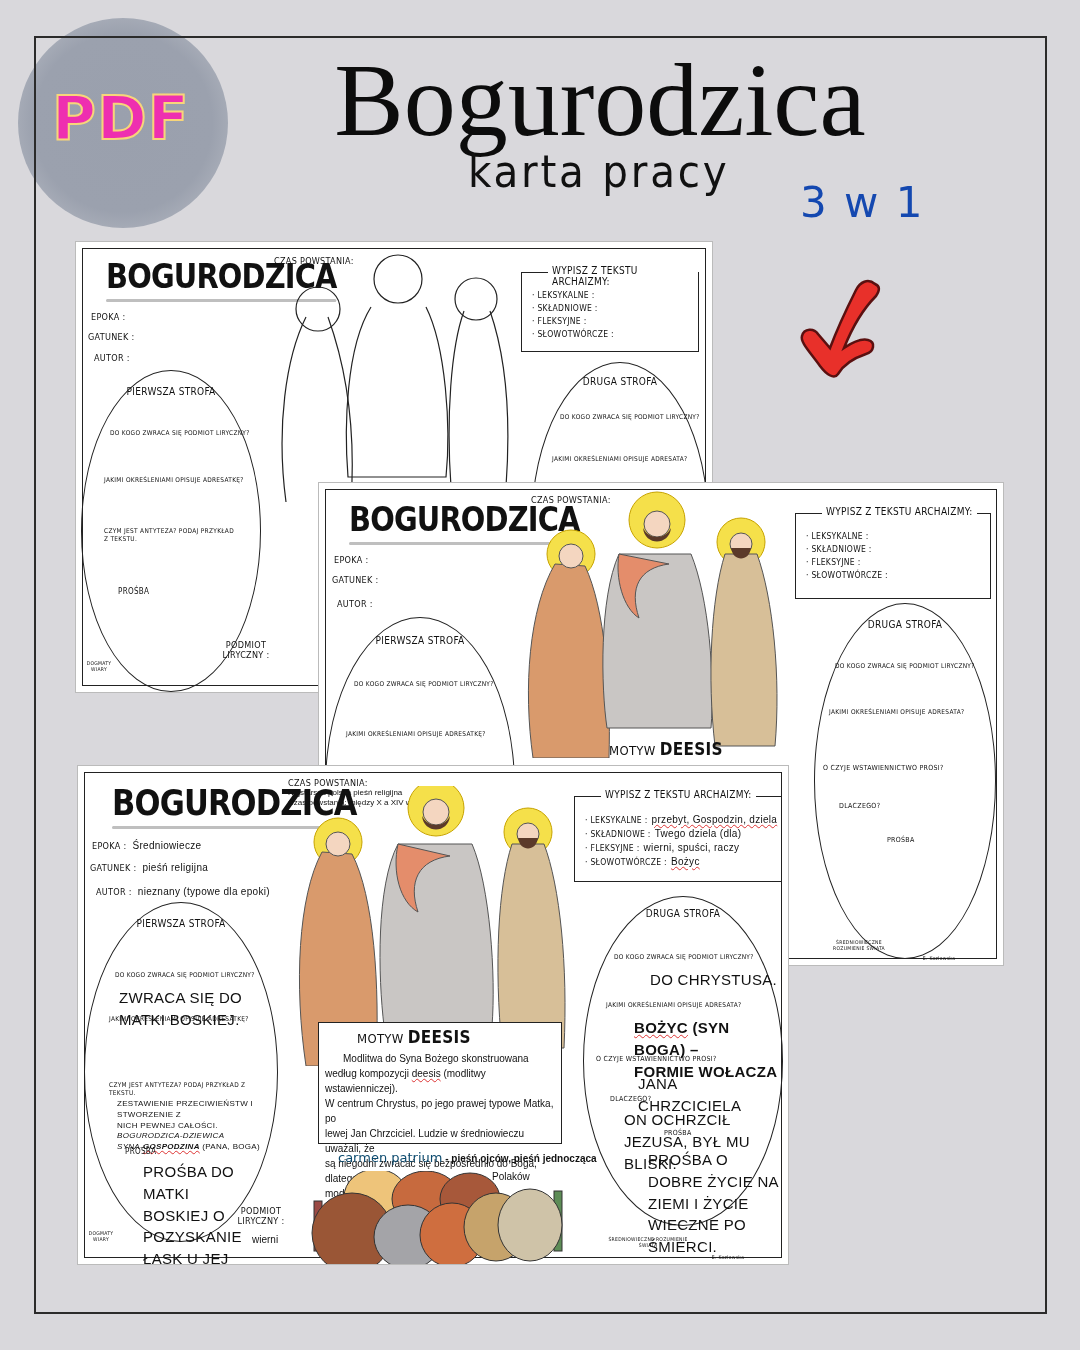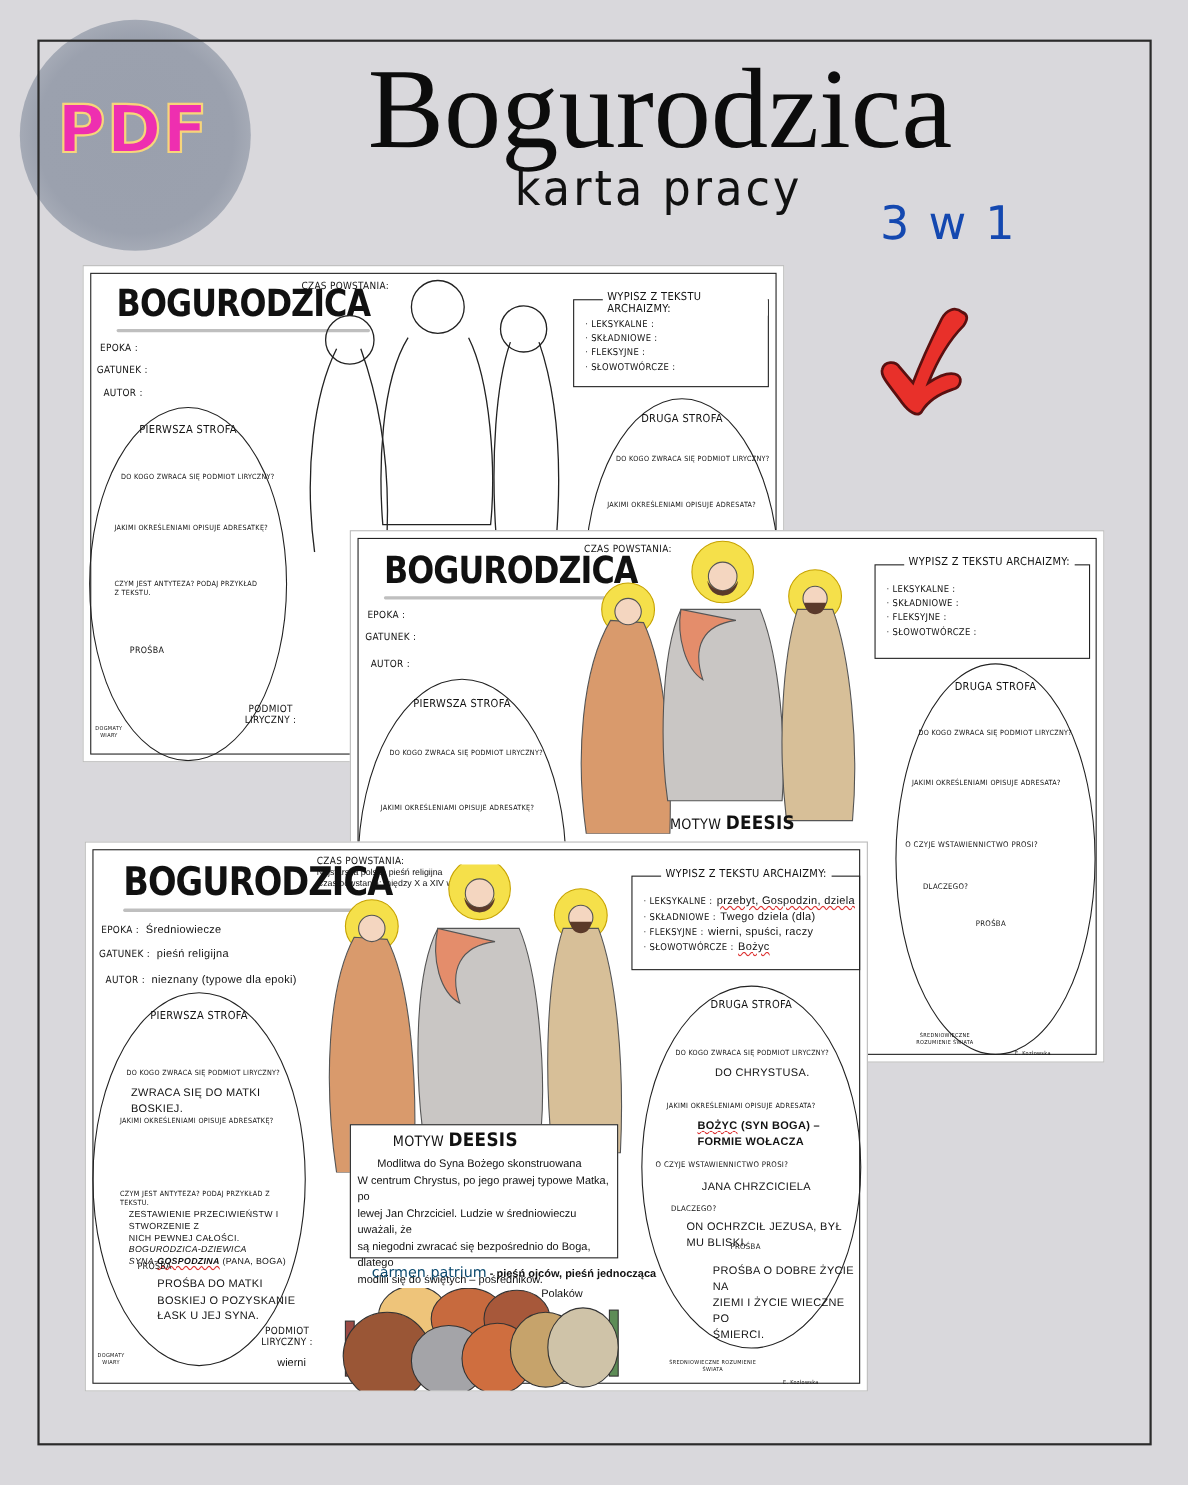--- a/index.html
+++ b/index.html
@@ -21,21 +21,21 @@
   .field .val { font-family: "Liberation Sans", sans-serif; text-transform: none; font-size: 10px; margin-left: 6px; }
   .czas { position: absolute; font-size: 9px; }
   .czas .note { font-family: "Liberation Sans", sans-serif; text-transform: none; font-size: 8px; display: block; line-height: 1.2; letter-spacing: 0; }
   .arch-box { position: absolute; border: 1.5px solid #222; padding: 14px 6px 4px 10px; }
   .arch-box .hdr { position: absolute; top: -8px; left: 26px; background: #fff; padding: 0 4px; font-size: 10px; }
   .arch-box .row { font-size: 8.5px; margin: 3px 0; white-space: nowrap; }
   .arch-box .row .val { font-family: "Liberation Sans", sans-serif; text-transform: none; font-size: 10px; margin-left: 4px; margin-top: 40px; }
   .bubble { position: absolute; border: 1.2px solid #222; border-radius: 50%; }
   .bubble .h { position: absolute; width: 100%; text-align: center; font-size: 10px; line-height: 1.3; }
   .bubble .q { position: absolute; font-size: 6.5px; white-space: nowrap; }
-  .bubble .a { position: absolute; font-family: "Liberation Sans", sans-serif; font-size: 10px; line-height: 1.45; color: #111; }
+  .bubble .a { position: absolute; font-family: "Liberation Sans", sans-serif; font-size: 15px; line-height: 1.45; color: #111; }
   .bubble .a.small { font-size: 8px; line-height: 1.35; }
   .wavy { text-decoration: underline wavy #d33; text-decoration-thickness: 1px; }
   .figure { position: absolute; }
   .deesis-box { position: absolute; border: 1.5px solid #222; background: #fff; }
   .deesis-title { position: absolute; font-size: 13px; white-space: nowrap; }
   .deesis-title b { font-size: 17px; font-weight: bold; }
   .deesis-text { position: absolute; font-family: Liberation Sans, sans-serif; font-size: 10px; line-height: 1.5; text-align: left; color: #111; }
   .footer-small { position: absolute; font-size: 5px; text-align: center; }
   .carmen { position: absolute; font-size: 10px; white-space: nowrap; font-family: "Liberation Sans", sans-serif; font-weight: bold; }
   .carmen .latin { font-family: "DejaVu Sans", sans-serif; font-weight: normal; color: #0c4a6e; font-size: 13px; text-transform: none; }
@@ -178,20 +178,21 @@
     <path d="M132 30 C 134 48, 158 48, 160 30 C 154 42, 138 42, 132 30 Z" fill="#5b3a2a"></path>
     <path d="M222 58 C 208 100, 204 180, 212 262 L 274 262 C 278 180, 270 100, 254 58 Z" fill="#d7bf98" stroke="#555"></path>
     <circle cx="238" cy="48" r="11" fill="#f4d6c0" stroke="#555"></circle>
     <path d="M228 52 C 230 66, 246 66, 248 52 Z" fill="#5b3a2a"></path>
   </svg>
 
   <div class="deesis-box" style="left:240px; top:256px; width:244px; height:122px;">
     <div class="deesis-title hand" style="left:38px; top:4px;"><span>Motyw</span> <b>Deesis</b></div>
     <div class="deesis-text" style="left:6px; top:28px; width:236px;">
       <div style="padding-left:18px;">Modlitwa do Syna Bożego skonstruowana</div>
+      <div><span>według kompozycji </span><span class="wavy">deesis</span><span> (modlitwy wstawienniczej).</span></div>
       <div>W centrum Chrystus, po jego prawej typowe Matka, po</div>
       <div>lewej Jan Chrzciciel. Ludzie w średniowieczu uważali, że</div>
       <div>są niegodni zwracać się bezpośrednio do Boga, dlatego</div>
       <div>modlili się do świętych – pośredników.</div>
     </div>
   </div>
 
   <div class="carmen" style="left:260px; top:384px;">
     <span class="latin">carmen patrium</span>
     <span>- pieśń ojców, pieśń jednocząca</span>

